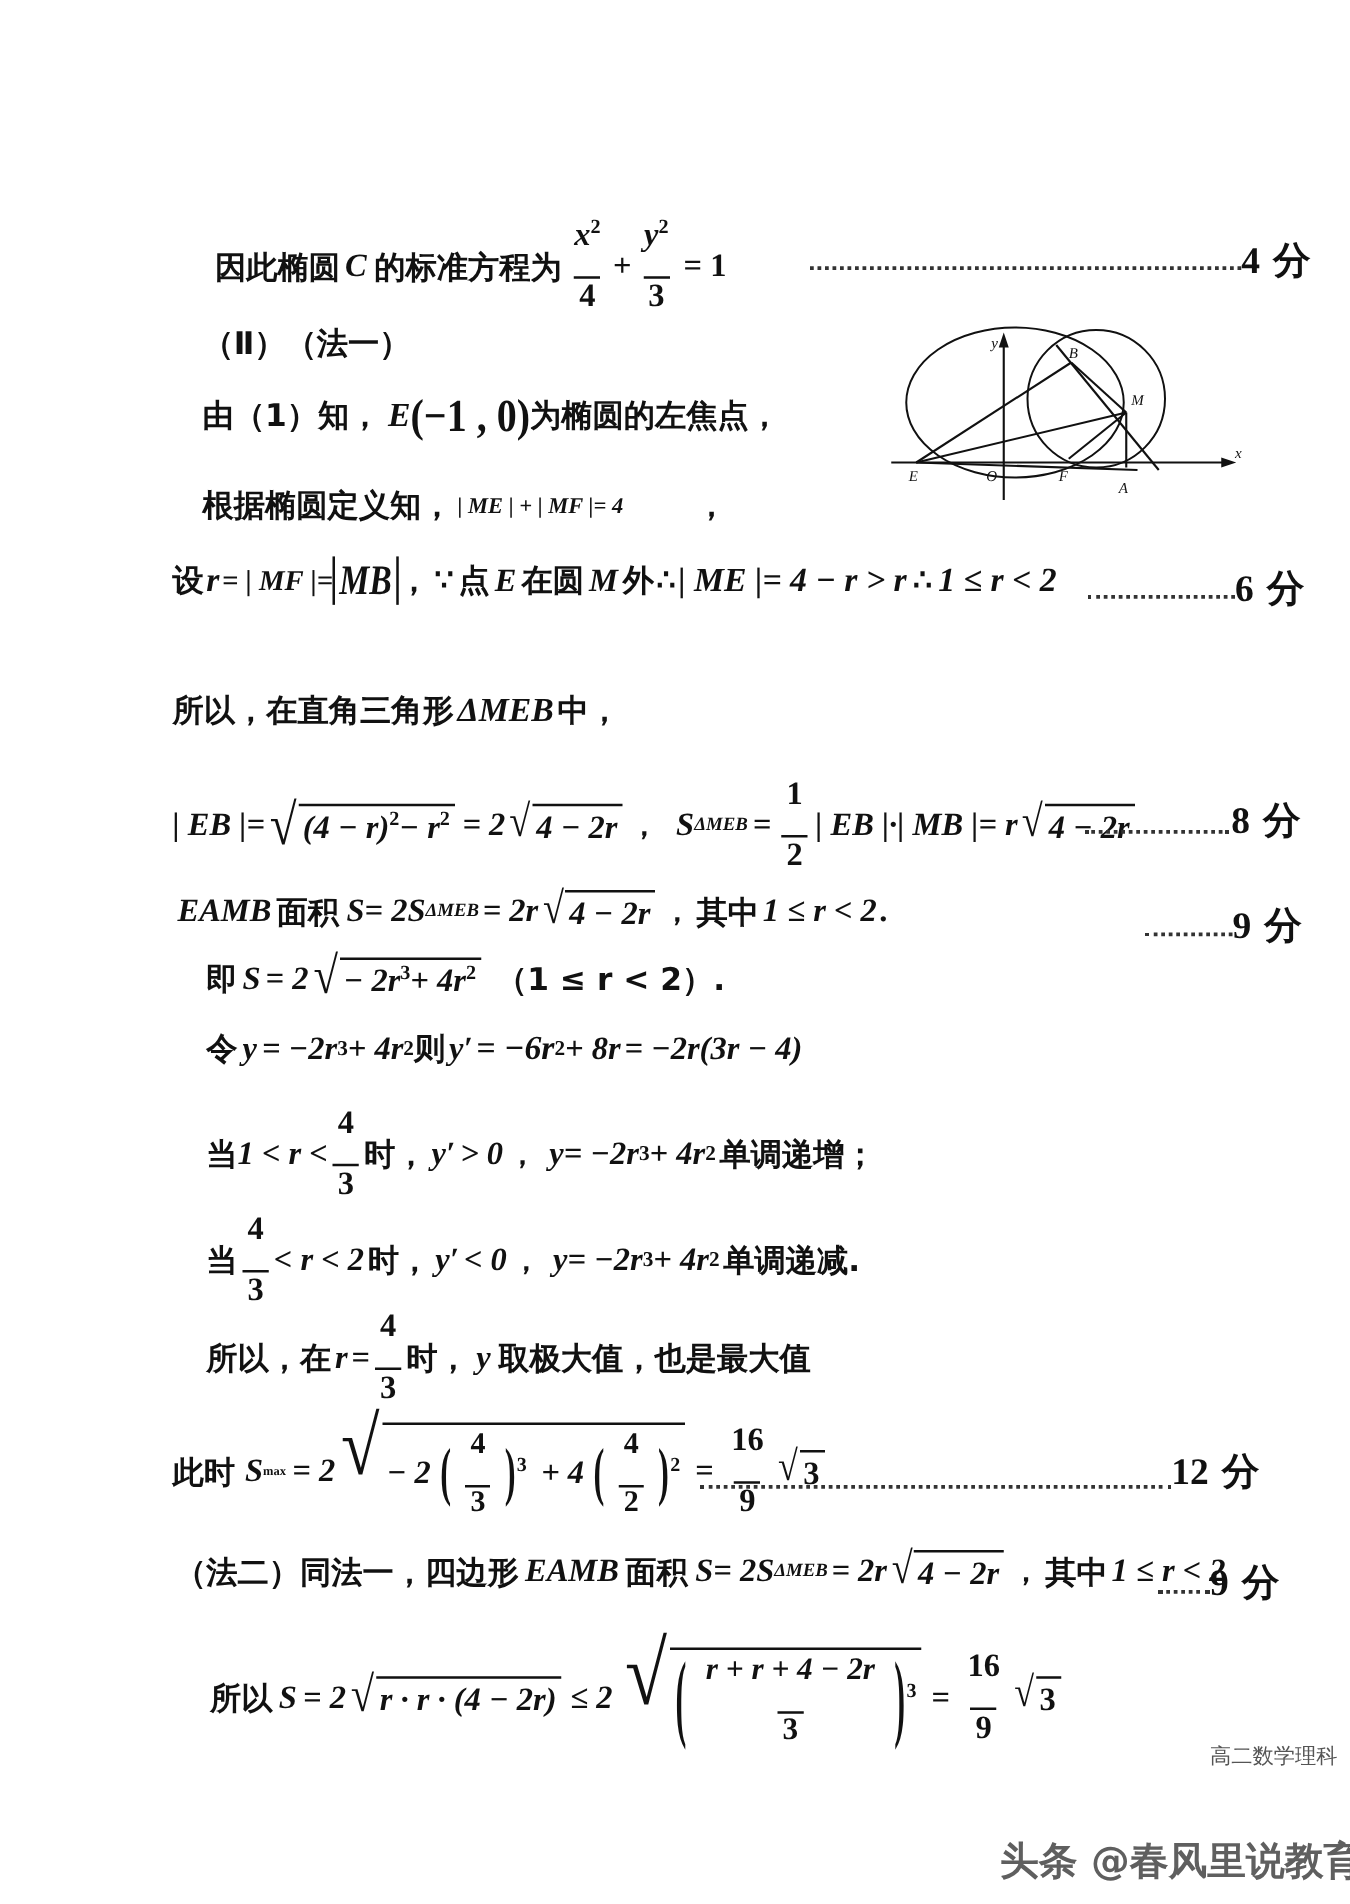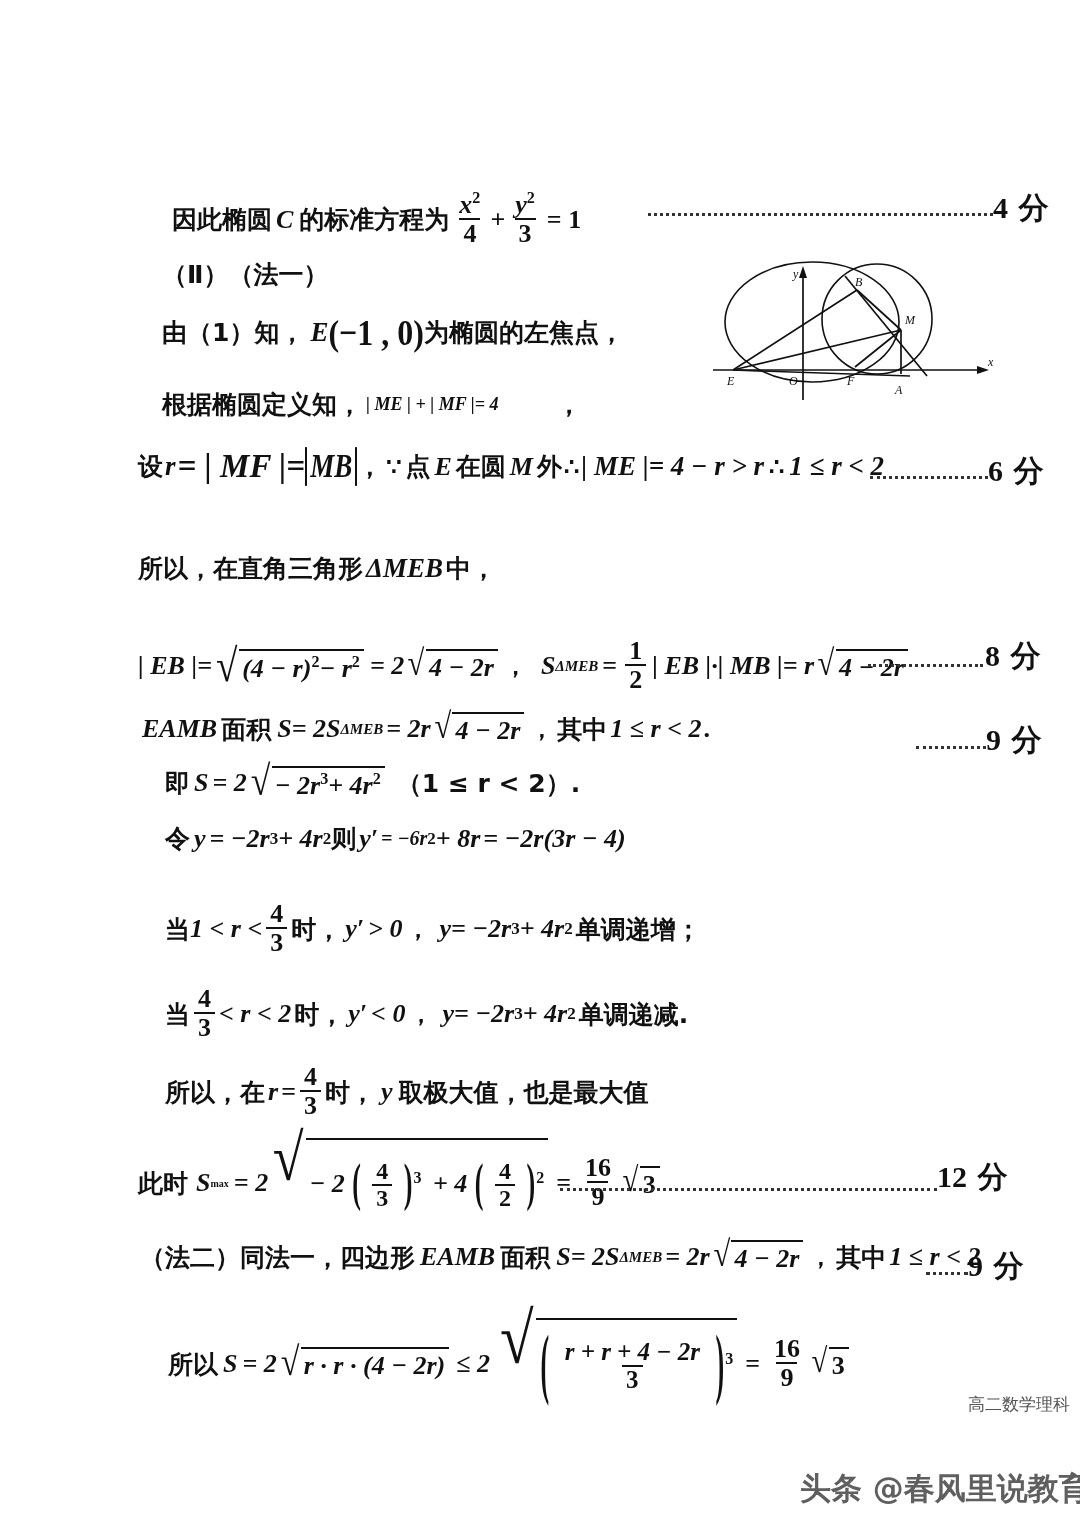--- a/index.html
+++ b/index.html
@@ -17,21 +17,21 @@
   .cn { font-family:"DejaVu Sans", sans-serif; font-weight:700; font-size:25px; }
   .mi { font-family:"Liberation Serif", serif; font-style:italic; font-weight:700; }
   .mb { font-family:"Liberation Serif", serif; font-weight:700; font-style:normal; }
   .mn { font-family:"Liberation Serif", serif; font-weight:700; font-style:normal; }
   .op { font-weight:700; padding:0 2px; }
 
   .line { position:absolute; display:flex; align-items:center; white-space:nowrap; }
 
   
   .frac { display:inline-flex; flex-direction:column; align-items:center;
-          vertical-align:middle; margin:16px 4px; position:relative; top:-1px; }
+          vertical-align:middle; margin:0 4px; position:relative; top:-1px;gap:20px; }
   .frac .num { padding:0 4px; line-height:1.05; }
   .frac .den { padding:0 4px; line-height:1.05; border-top:2.5px solid #111; }
 
   
   .sqrt { display:inline-flex; align-items:stretch; margin:0 2px; }
   .sqrt > .sign {
     font-family:"Liberation Serif", serif; font-weight:700;
     display:inline-block; transform:scaleX(0.85);
   }
   .rad { display:inline-block; border-top:2.2px solid #111; padding:2px 4px 0 3px; }
@@ -100,21 +100,21 @@
 
   <div class="line" style="left:162px; top:388px; font-size:25px;">
     <span class="cn">根据椭圆定义知，</span>
     <span class="mi" style="font-size:18px; padding-left:4px;">| ME | + | MF |= 4</span>
     <span class="cn" style="padding-left:58px;">，</span>
   </div>
 
   <div class="line" style="left:138px; top:448px; font-size:25px;">
     <span class="cn">设</span>
     <span class="mi" style="font-size:27px; padding:0 2px;">r</span>
-    <span class="mi" style="font-size:33px;">= | MF |=</span>
+    <span class="mi" style="font-size:23px;">= | MF |=</span>
     <span class="mi" style="font-size:27px; border-left:2px solid #111; border-right:2px solid #111; padding:0 3px; display:inline-block; transform:scaleY(1.25);">MB</span>
     <span class="cn">，</span>
     <span class="mn" style="font-size:24px; padding:0 4px;">∵</span>
     <span class="cn">点</span>
     <span class="mi" style="font-size:26px; padding:0 4px;">E</span>
     <span class="cn">在圆</span>
     <span class="mi" style="font-size:26px; padding:0 4px;">M</span>
     <span class="cn">外</span>
     <span class="mn" style="font-size:24px; padding:0 2px;">∴</span>
     <span class="mi" style="font-size:27px;">| ME |= 4 − r &gt; r</span>
@@ -237,21 +237,21 @@
 
   <div class="line" style="left:165px; top:822px; font-size:25px;">
     <span class="cn">令</span>
     <span class="mi" style="font-size:26px; padding:0 4px;">y</span>
     <span class="mi" style="font-size:26px;">= −2r</span>
       <sup class="exn" style="font-size:17px;">3</sup>
     <span class="mi" style="font-size:26px;">+ 4r</span>
       <sup class="exn" style="font-size:17px;">2</sup>
     <span class="cn">则</span>
     <span class="mi" style="font-size:26px; padding:0 3px;">y′</span>
-    <span class="mi" style="font-size:20px;font-style:italic;">= −6r</span>
+    <span class="mi" style="font-size:27px;font-style:italic;">= −6r</span>
       <sup class="exn" style="font-size:17px;">2</sup>
     <span class="mi" style="font-size:26px;">+ 8r</span>
     <span class="mi" style="font-size:26px; padding-left:3px;">= −2r(3r − 4)</span>
   </div>
 
   <div class="line" style="left:165px; top:885px; font-size:25px;">
     <span class="cn">当</span>
     <span class="mi" style="font-size:26px;">1 &lt; r &lt;</span>
     <span class="frac" style="font-size:26px;">
       <span class="num mn">4</span>

